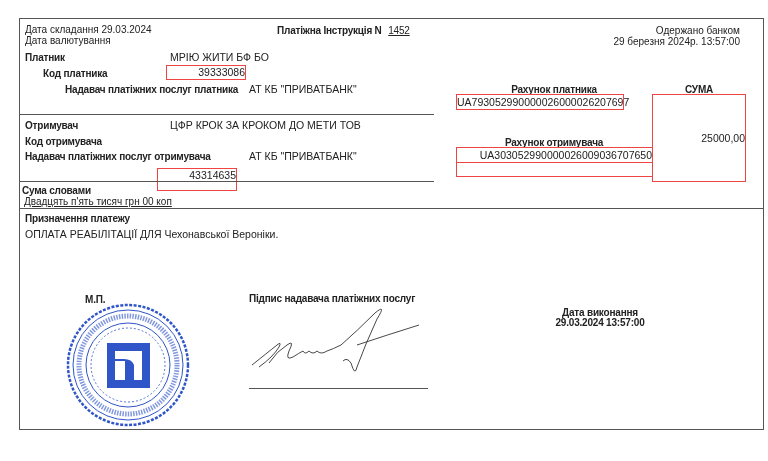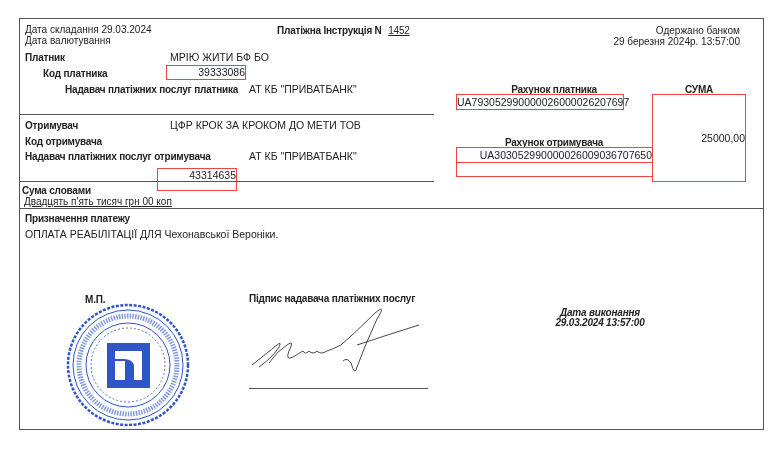--- a/index.html
+++ b/index.html
@@ -95,16 +95,16 @@
   <svg width="190" height="85" viewBox="0 0 190 85">
     <g fill="none" stroke="#333" stroke-width="0.9">
       <path d="M5 60 Q20 48 30 40 Q35 36 32 42 Q26 52 12 62"></path>
       <path d="M22 58 Q30 46 40 40 Q48 34 42 46 Q38 56 46 52 Q52 48 56 46 Q58 50 62 46 Q66 50 70 46 Q74 50 80 46 Q86 44 94 40 Q110 26 128 8 Q140 -2 130 14 Q118 40 110 62 Q108 72 104 58 Q100 52 96 56"></path>
       <path d="M110 40 Q140 30 172 20"></path>
     </g>
   </svg>
 </div>
 <div class="hline" style="left:249px;top:388px;width:179px;"></div>
 
-<div class="abs lbl bold center" style="left:540px;top:308px;width:120px;line-height:10px;font-style:italic;">
+<div class="abs lbl bold center" style="left:540px;top:308px;width:120px;line-height:10px;">
   <div>Дата виконання</div>
   <div>29.03.2024 13:57:00</div>
 </div>
 
 </body></html>

